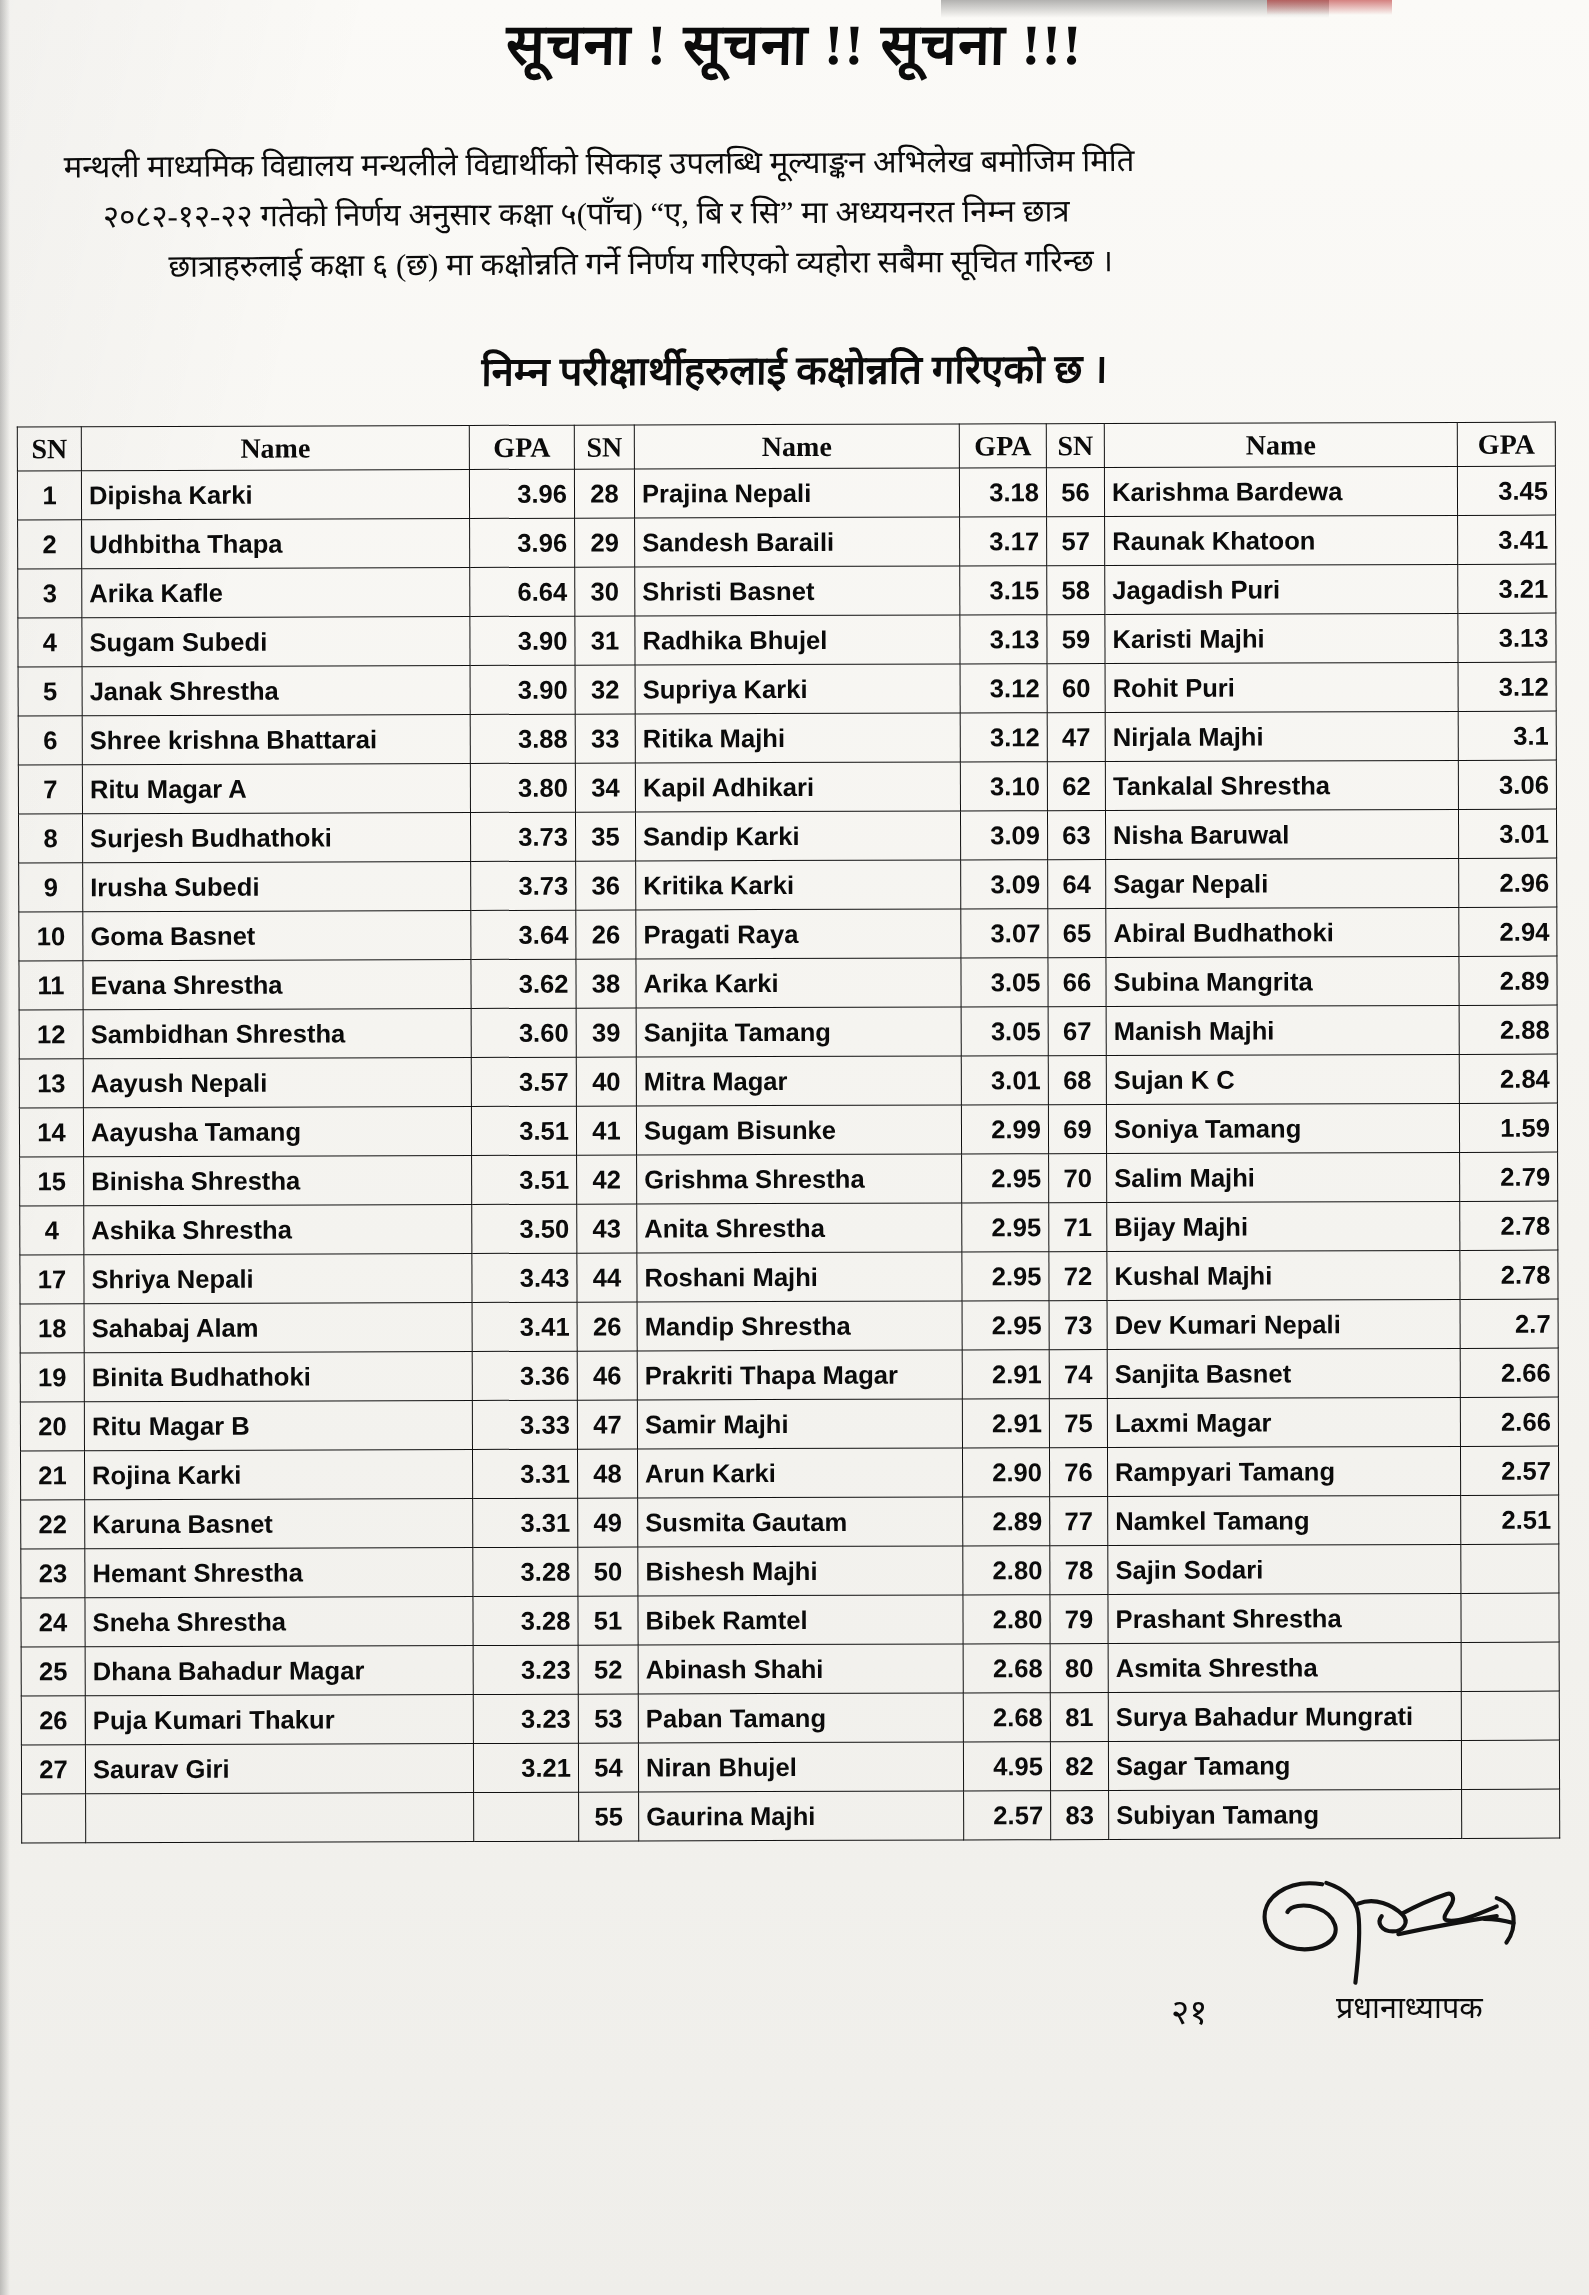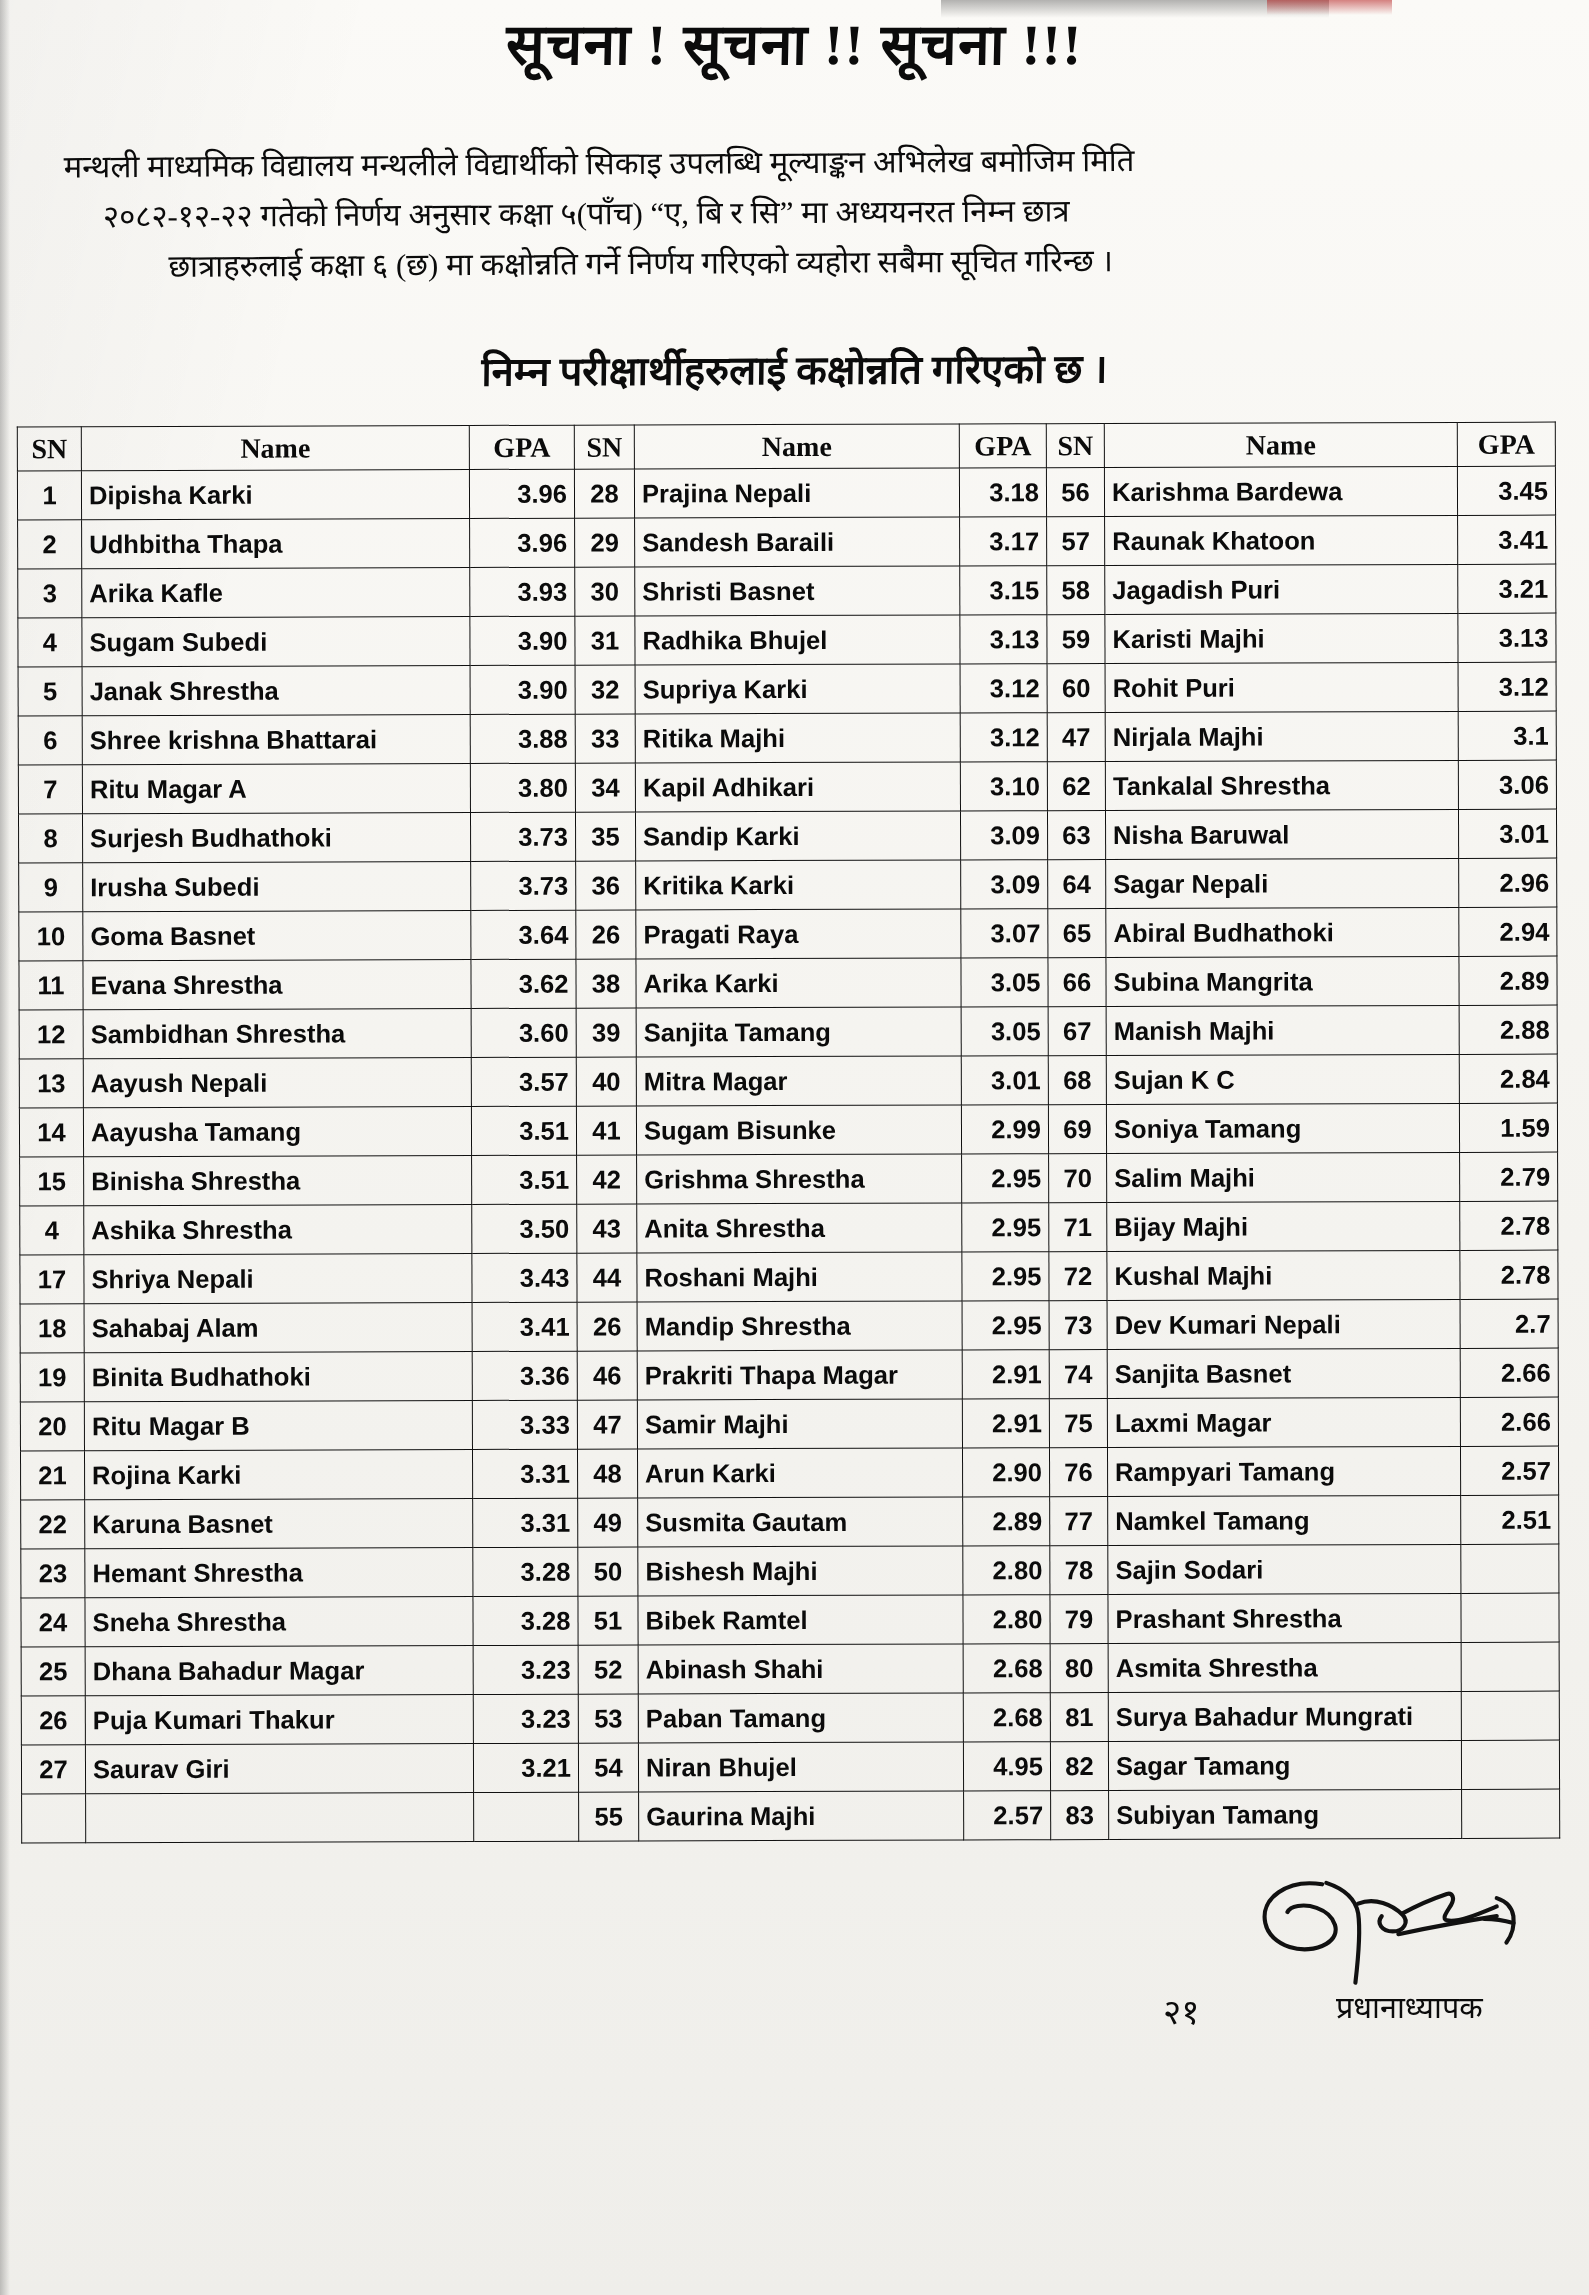--- a/index.html
+++ b/index.html
@@ -112,21 +112,21 @@
   }
   .signature {
     position:absolute; left:76px; top:0; width:291px; height:132px;
   }
   .sig-label {
     position:absolute; left:173px; top:130px;
     font-size:30.5px; font-family:Liberation Mono, monospace;
     white-space:nowrap;
   }
   .sig-glyph {
-    position:absolute; left:0px; top:132px;
+    position:absolute; left:8px; top:132px;
     font-size:35px; font-family:"Liberation Serif", serif;
   }
 </style>
 </head>
 <body>
 
 <div class="page"></div>
 <div class="edge-left"></div>
 <div class="edge-top-strip"></div>
 <div class="red-mark"></div>
@@ -188,21 +188,21 @@
             <td class="sn blk2">29</td>
             <td class="nm blk2">Sandesh Baraili</td>
             <td class="gp blk2">3.17</td>
             <td class="sn blk3">57</td>
             <td class="nm blk3">Raunak Khatoon</td>
             <td class="gp blk3">3.41</td>
           </tr>
           <tr>
             <td class="sn blk1">3</td>
             <td class="nm blk1">Arika Kafle</td>
-            <td class="gp blk1">3.93</td>
+            <td class="gp blk1">6.64</td>
             <td class="sn blk2">30</td>
             <td class="nm blk2">Shristi Basnet</td>
             <td class="gp blk2">3.15</td>
             <td class="sn blk3">58</td>
             <td class="nm blk3">Jagadish Puri</td>
             <td class="gp blk3">3.21</td>
           </tr>
           <tr>
             <td class="sn blk1">4</td>
             <td class="nm blk1">Sugam Subedi</td>

